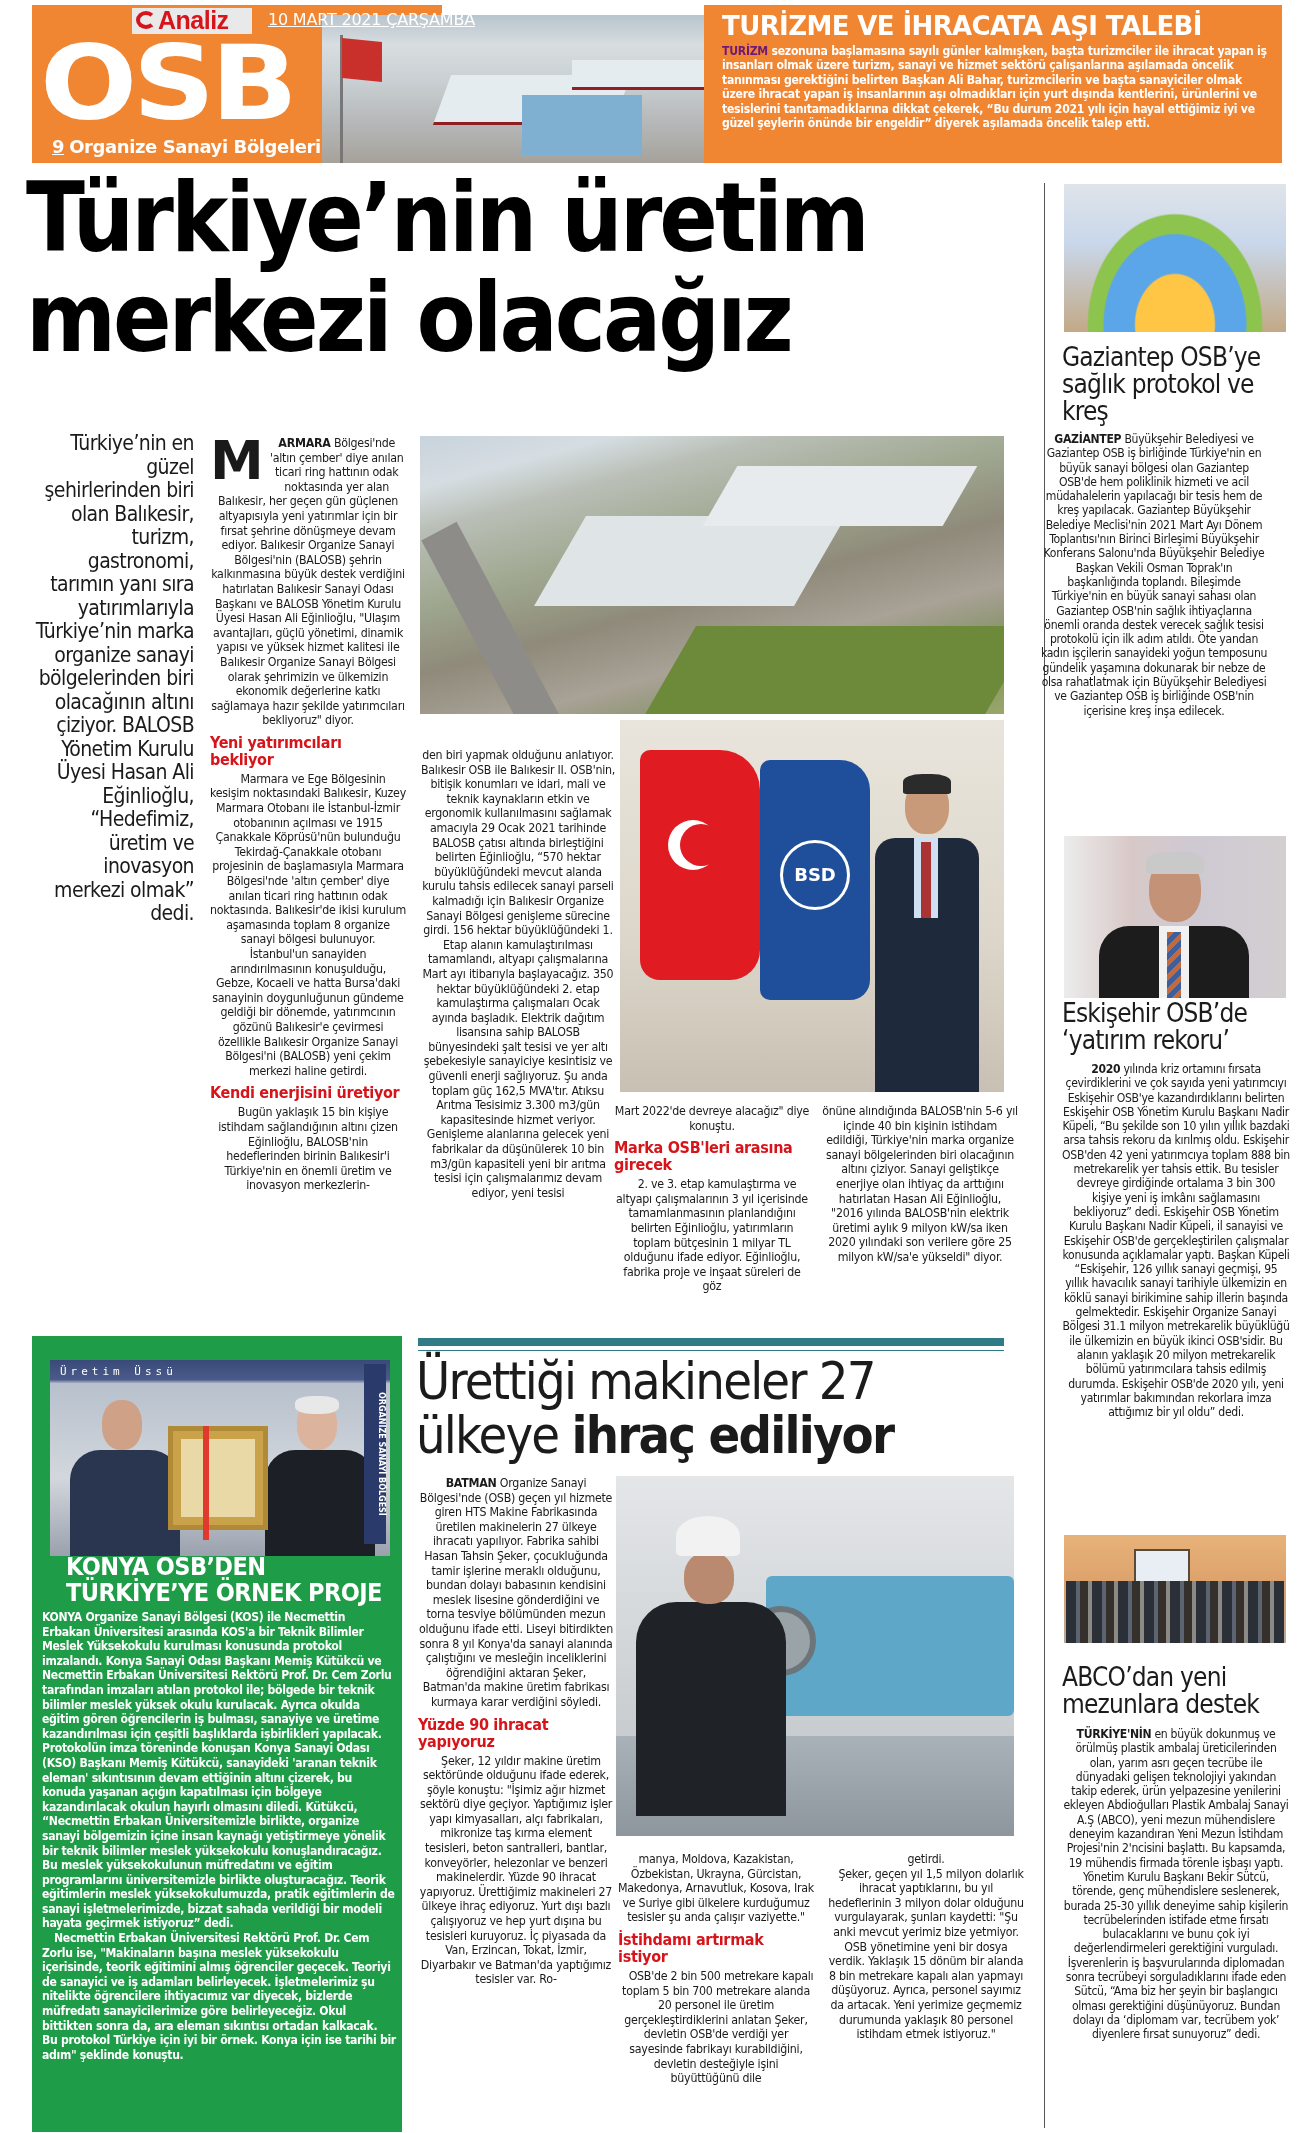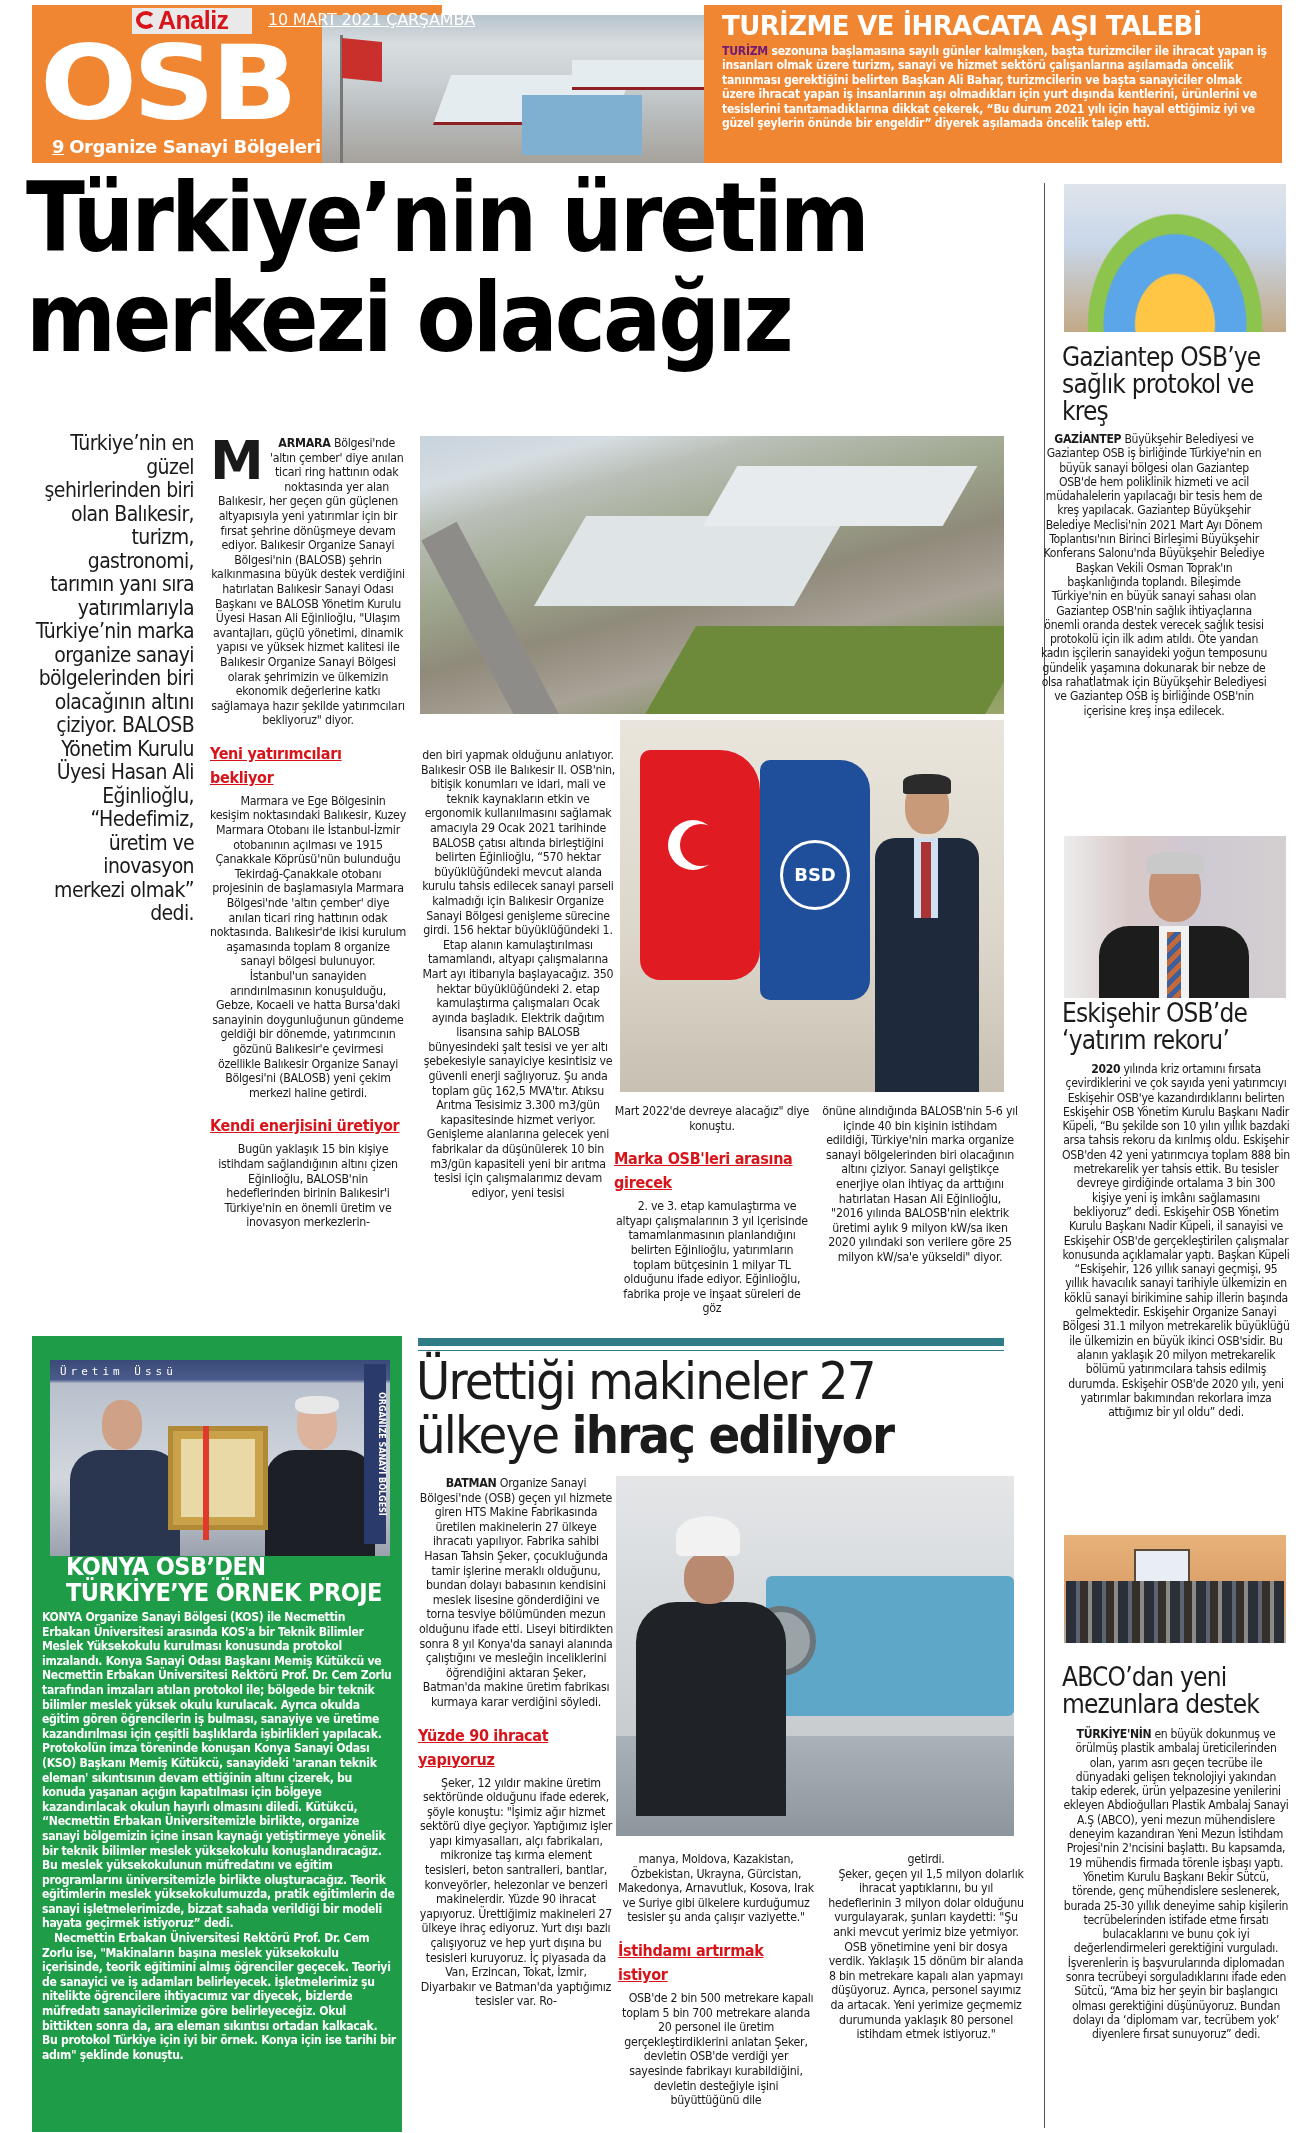--- a/index.html
+++ b/index.html
@@ -2,21 +2,21 @@
 <html><head>
 <meta charset="utf-8">
 <style>
   * { box-sizing: border-box; margin: 0; padding: 0; }
   html, body { width: 1300px; height: 2133px; background: #fff; overflow: hidden; }
   body { position: relative; font-family: "DejaVu Sans Condensed", "DejaVu Sans", sans-serif; color: #1a1a1a; }
   .abs { position: absolute; }
   .col { font-size: 12.3px; line-height: 14.6px; letter-spacing: -0.25px; text-align: left; }
   .col p { margin: 0; text-indent: 10px; text-align: center; }
   .col p.first { text-indent: 0; }
-  .col .sub { color: #d7141a; font-weight: bold; font-size: 16px; line-height: 24px; margin: 14px 0 4px; letter-spacing: -0.3px; text-decoration: underline; }
+  .col .sub { color: #d7141a; font-weight: bold; font-size: 16px; line-height: 17px; margin: 6px 0 4px; letter-spacing: -0.3px; }
   .lead { font-weight: bold; }
 
   
   #masthead { left: 32px; top: 5px; width: 1250px; height: 158px; padding-left: 32px; }
   #orange-left { left: 0; top: 0; width: 410px; height: 158px; background: #f08532; }
   #header-photo { left: 290px; top: 10px; width: 390px; height: 148px;
      background: linear-gradient(180deg,#b8c4cd 0%, #d8dde0 20%, #c9cfd2 45%, #b7babb 70%, #a6a29b 100%); }
   .bldg { position: absolute; background: #e5ecef; border-bottom: 3px solid #8f1f22; }
   .bldg.blue { background: #7fb0d2; border-bottom: none; }
   #flag { left: 20px; top: 25px; width: 40px; height: 40px; background: #c9302c; transform: skewY(6deg); }

